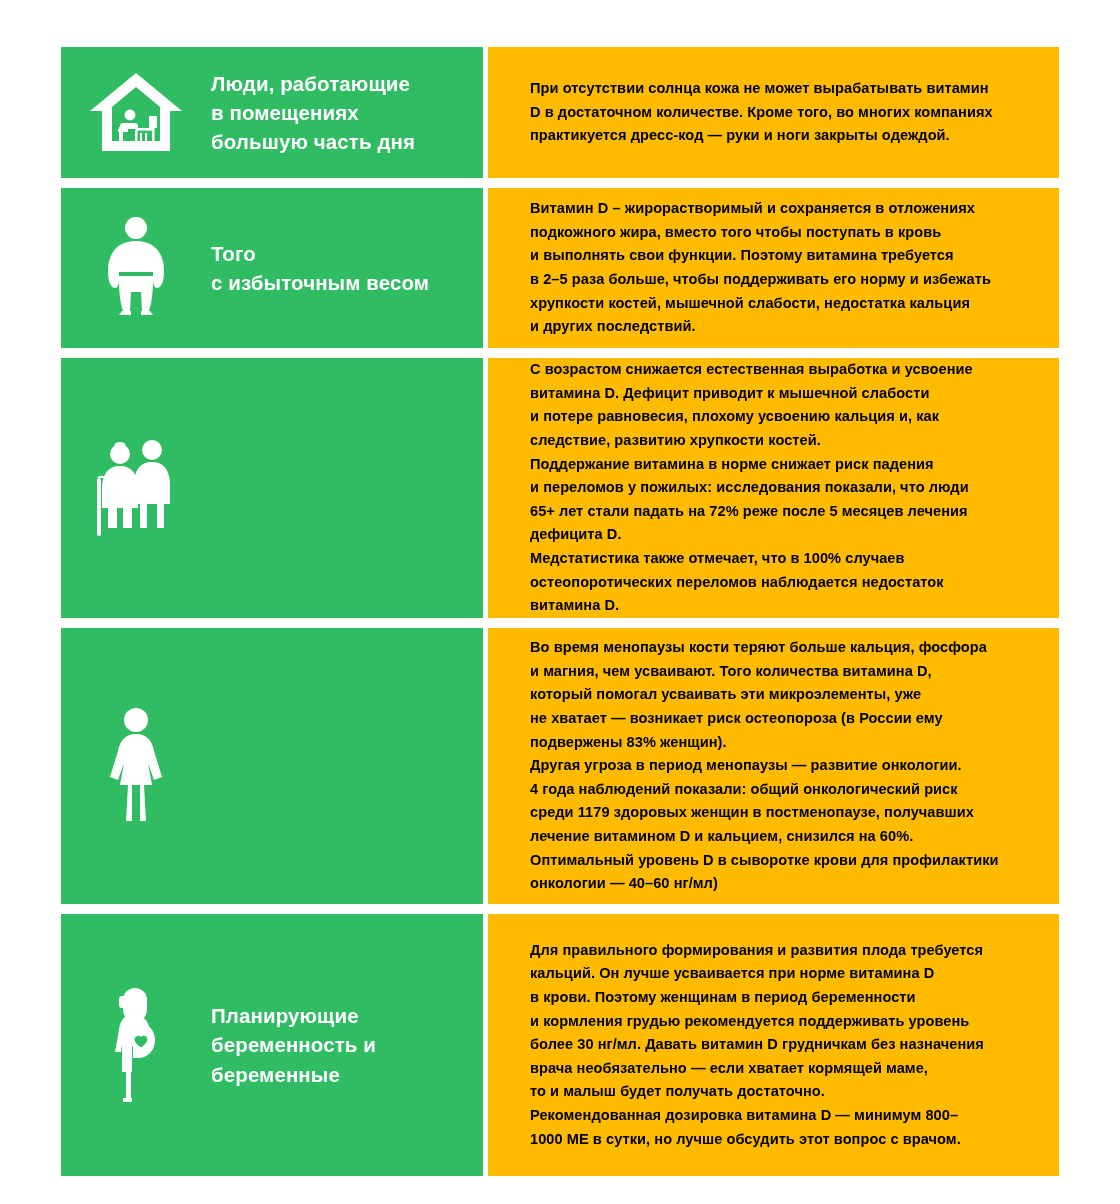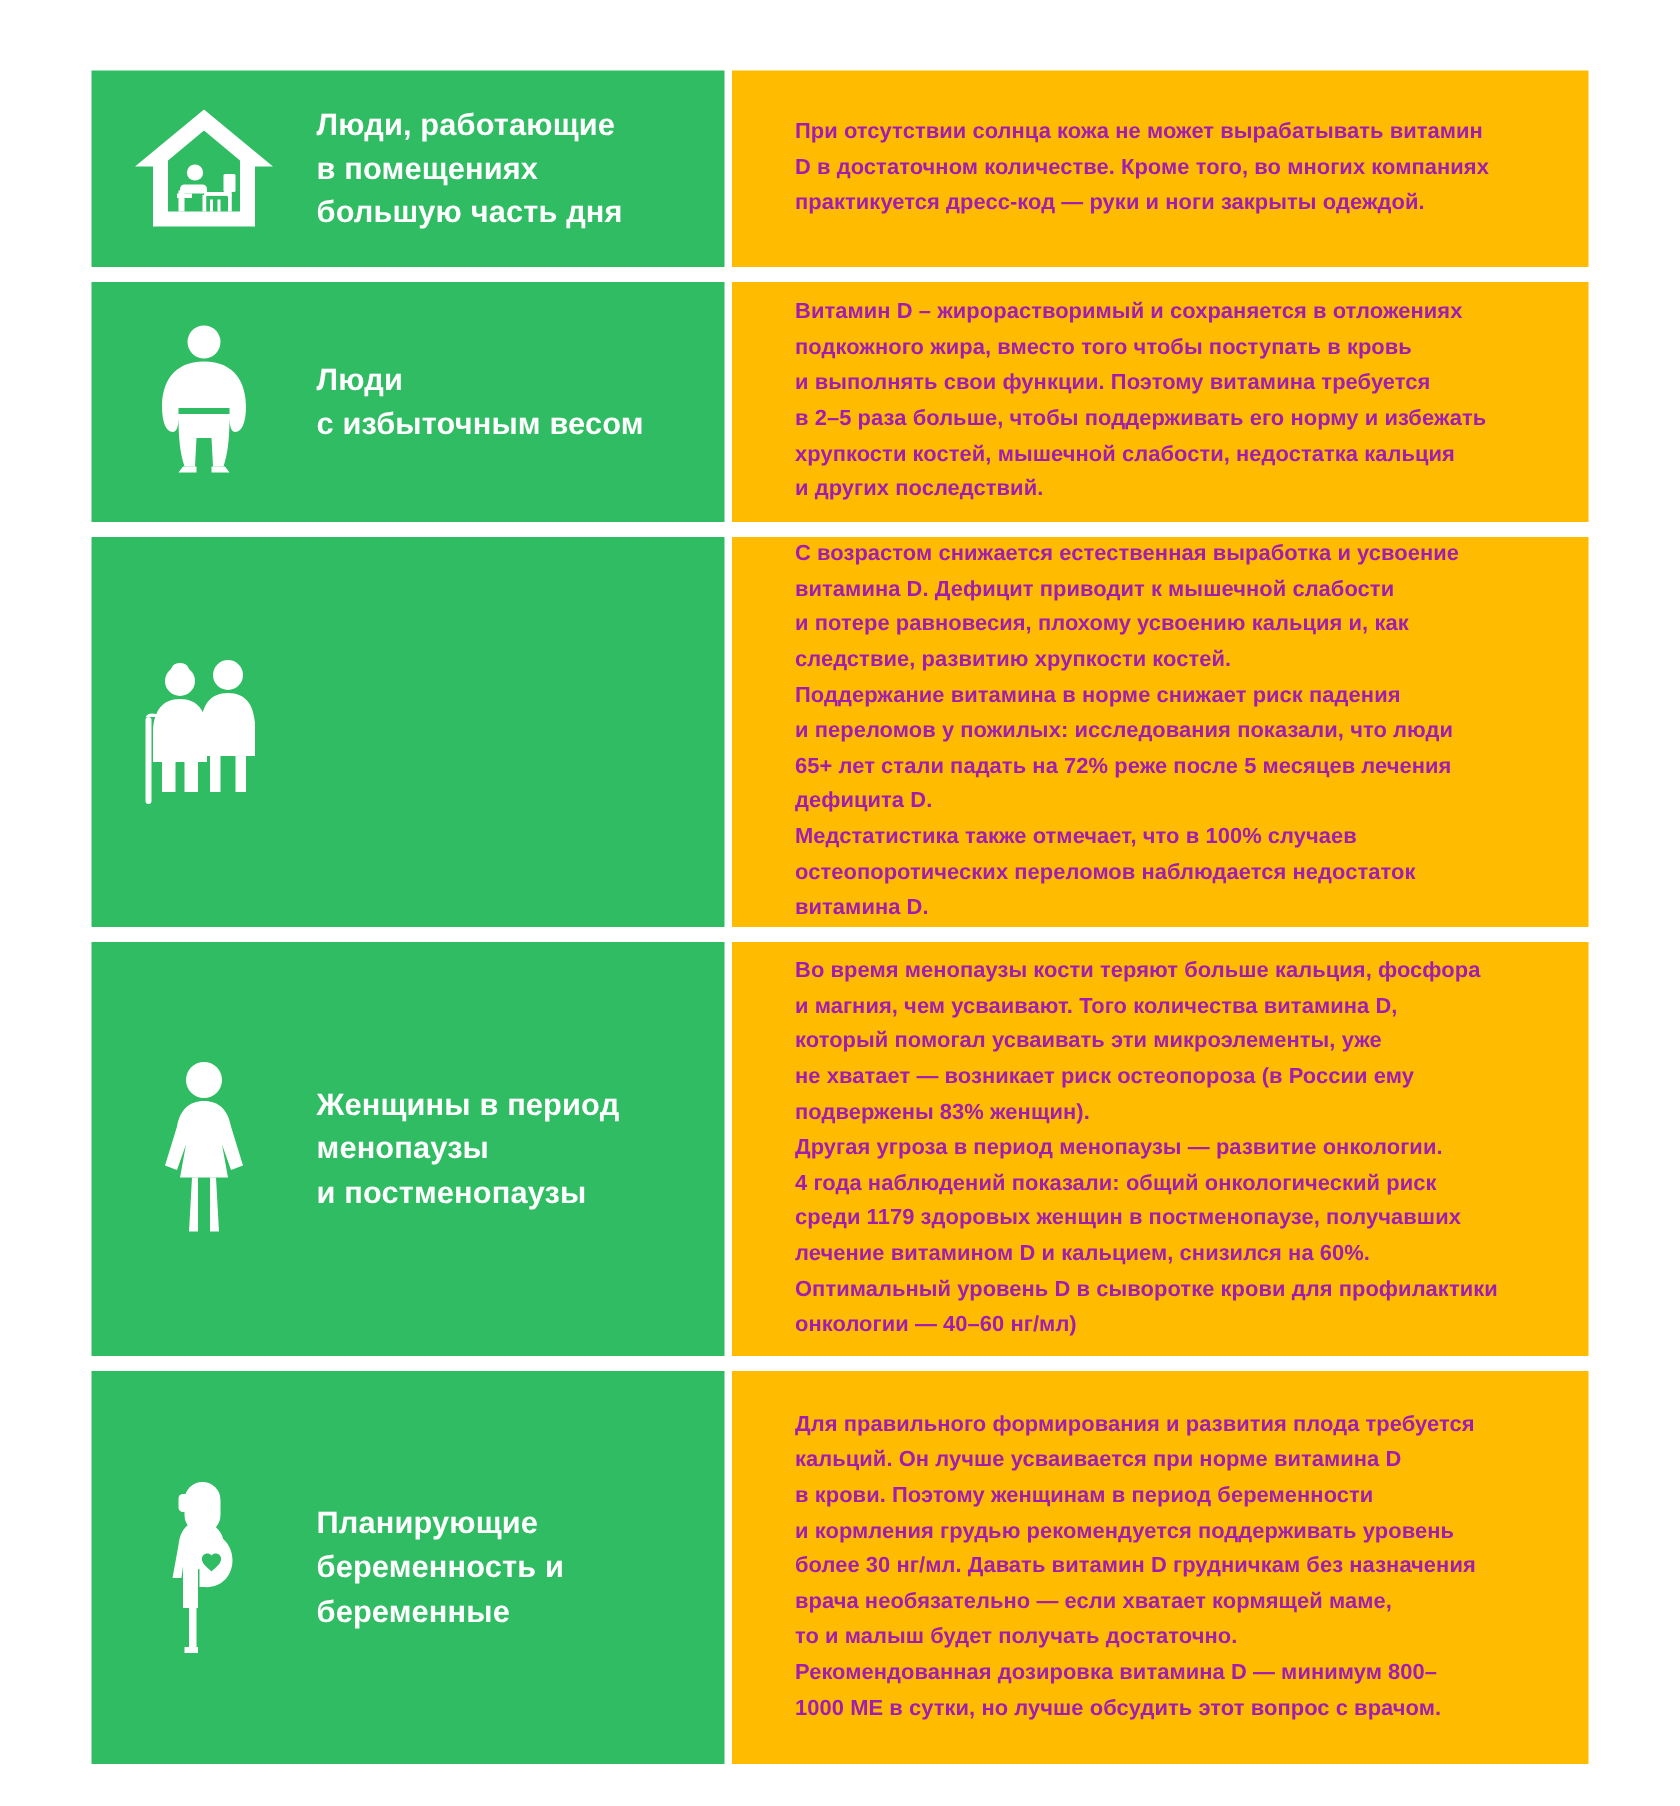--- a/index.html
+++ b/index.html
@@ -58,21 +58,21 @@
   .green-label {
     color: #ffffff;
     font-size: 20.5px;
     font-weight: bold;
     line-height: 1.42;
     letter-spacing: 0.1px;
     padding-left: 10px;
     white-space: pre-line;
   }
   .orange-text {
-    color: #a21caf;
+    color: #000000;
     font-size: 14.6px;
     font-weight: bold;
     line-height: 1.62;
     letter-spacing: 0.05px;
     white-space: pre-line;
   }
   
   .row-0 { height: 131px; }
   .row-1 { height: 160px; }
   .row-2 { height: 260px; }
@@ -117,21 +117,21 @@
     <div class="panel-green">
       <div class="icon-wrap">
         <svg width="66" height="104" viewBox="0 0 66 104" fill="#ffffff">
           <circle cx="33" cy="12" r="11"></circle>
           <path d="M33 25 C12 25 5 40 5 55 C5 66 8 72 12 72 C15 72 16 68 16 62 C16 76 17 86 20 95 L27 95 L28 76 L38 76 L39 95 L46 95 C49 86 50 76 50 62 C50 68 51 72 54 72 C58 72 61 66 61 55 C61 40 54 25 33 25 Z"></path>
           <rect x="16" y="56" width="34" height="4" fill="#2fbc62"></rect>
           <path d="M19 95 L28 95 L28 99 L16 99 Z"></path>
           <path d="M47 95 L38 95 L38 99 L50 99 Z"></path>
         </svg>
       </div>
-      <div class="green-label">Люди
+      <div class="green-label">Того
 с избыточным весом</div>
     </div>
     <div class="panel-orange">
       <div class="orange-text">Витамин D – жирорастворимый и сохраняется в отложениях
 подкожного жира, вместо того чтобы поступать в кровь
 и выполнять свои функции. Поэтому витамина требуется
 в 2–5 раза больше, чтобы поддерживать его норму и избежать
 хрупкости костей, мышечной слабости, недостатка кальция
 и других последствий.</div>
     </div>
@@ -172,23 +172,20 @@
   <div class="row row-3">
     <div class="panel-green">
       <div class="icon-wrap">
         <svg width="60" height="118" viewBox="0 0 60 118" fill="#ffffff">
           <circle cx="30" cy="13" r="12"></circle>
           <path d="M30 27 C20 27 14 33 12 44 L4 70 L12 73 L18 56 L14 78 L46 78 L42 56 L48 73 L56 70 L48 44 C46 33 40 27 30 27 Z"></path>
           <path d="M22 78 L26 78 L26 114 L20 114 Z"></path>
           <path d="M38 78 L34 78 L34 114 L40 114 Z"></path>
         </svg>
       </div>
-      <div class="green-label">Женщины в период
-менопаузы
-и постменопаузы</div>
     </div>
     <div class="panel-orange">
       <div class="orange-text">Во время менопаузы кости теряют больше кальция, фосфора
 и магния, чем усваивают. Того количества витамина D,
 который помогал усваивать эти микроэлементы, уже
 не хватает — возникает риск остеопороза (в России ему
 подвержены 83% женщин).
 Другая угроза в период менопаузы — развитие онкологии.
 4 года наблюдений показали: общий онкологический риск
 среди 1179 здоровых женщин в постменопаузе, получавших

